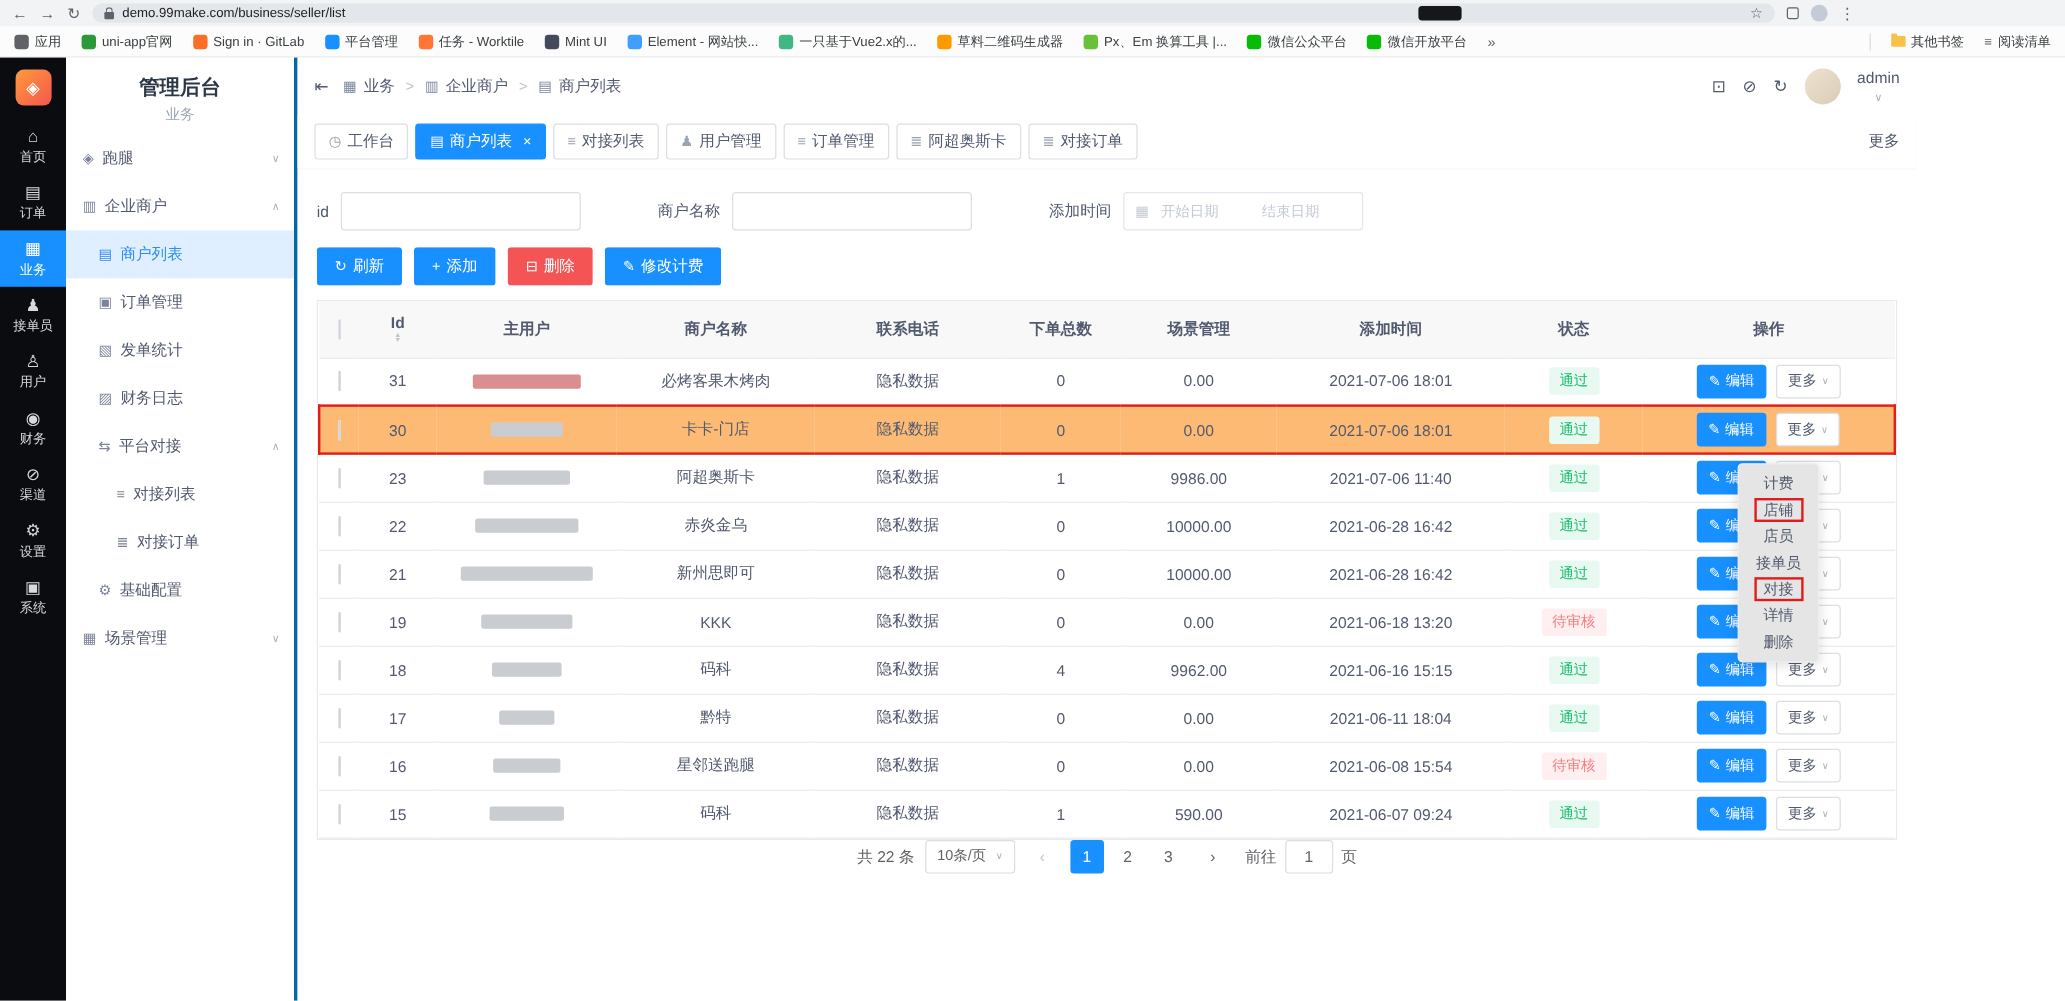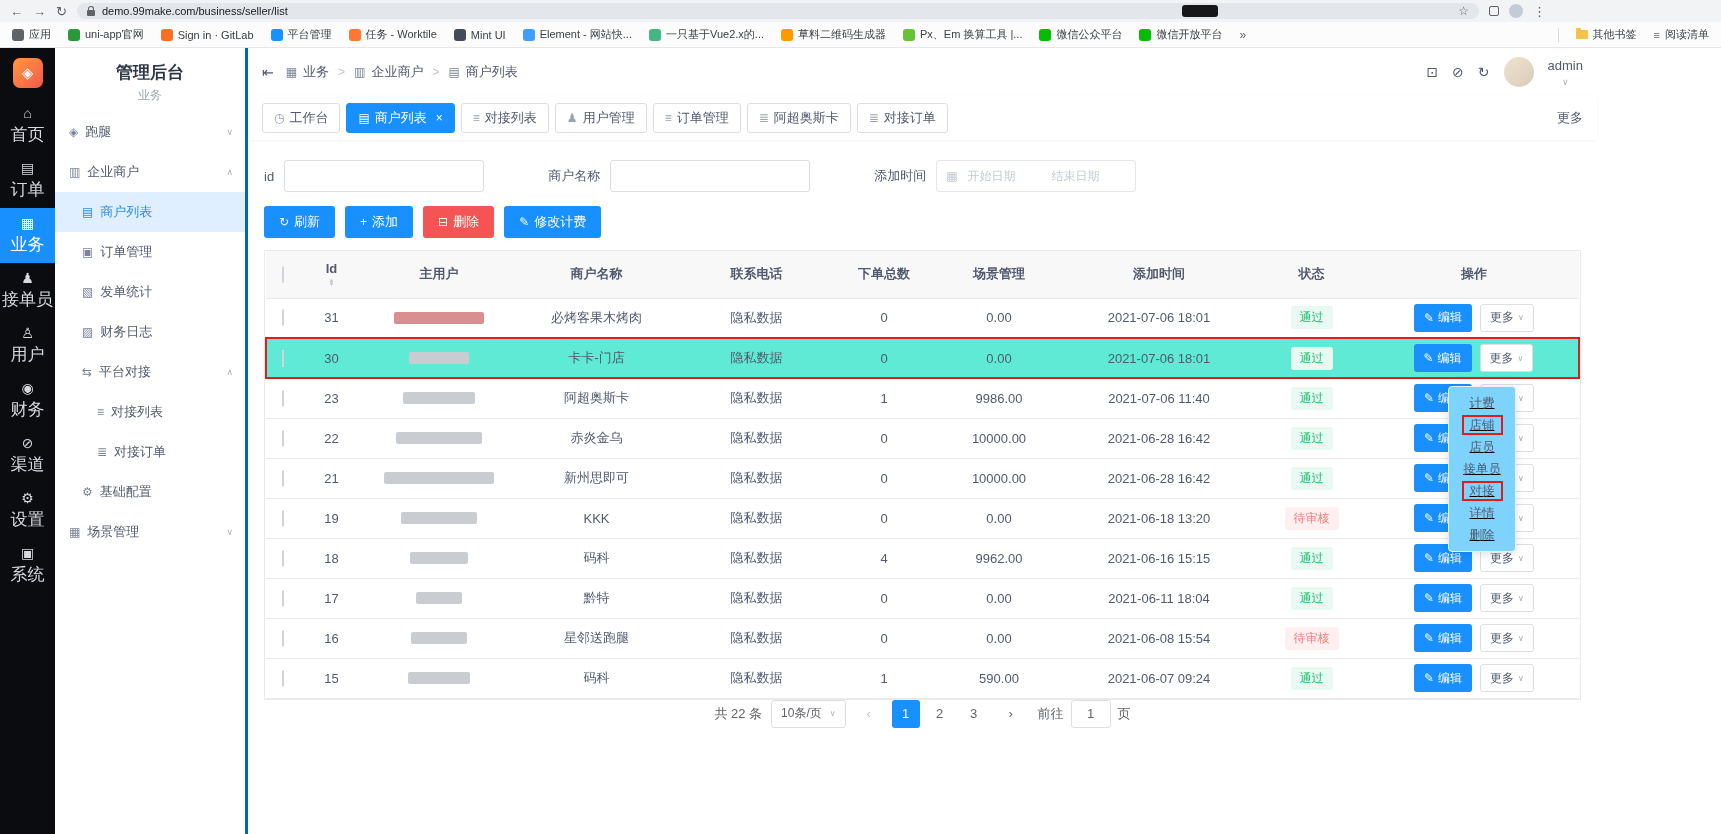--- a/index.html
+++ b/index.html
@@ -28,21 +28,21 @@
   .folder-ic { width:12px; height:9px; background:#f7c14a; border-radius:1px; position:relative; }
   .folder-ic:before { content:""; position:absolute; top:-2px; left:0; width:5px; height:2px; background:#f7c14a; border-radius:1px 1px 0 0; }
   .rl-ic { font-size:11px; color:#5f6368; }
 
   
   .app { display:flex; height:786px; }
   .rail { width:55px; background:#0a0c10; display:flex; flex-direction:column; align-items:center; padding-top:10px; flex:none; }
   .rail-logo { width:30px; height:30px; border-radius:7px; background:linear-gradient(135deg,#ff9a3d,#f4574d); color:#fff; display:flex; align-items:center; justify-content:center; font-size:15px; margin-bottom:10px; }
   .rail-item { width:55px; padding:8px 0 7px; display:flex; flex-direction:column; align-items:center; gap:3px; color:#d7d9de; cursor:pointer; }
   .rail-item .ri { font-size:14px; line-height:1; }
-  .rail-item .rl { font-size:17px; }
+  .rail-item .rl { font-size:11px; }
   .rail-item.active { background:#1890ff; color:#fff; }
 
   .sidebar { width:193px; background:#fff; border-right:3px solid #0369a1; flex:none; }
   .sb-title { font-size:17px; font-weight:bold; color:#2c3745; text-align:center; padding:13px 0 3px; }
   .sb-section { font-size:12px; color:#9aa3af; text-align:center; padding-bottom:8px; }
   .sb-item { height:40px; display:flex; align-items:center; font-size:13px; color:#515a6e; cursor:pointer; padding-right:12px; }
   .sb-item .si { margin-right:7px; font-size:12px; color:#7a8599; }
   .sb-item .chev { margin-left:auto; font-size:9px; color:#a8b0bd; }
   .lv1 { padding-left:14px; } .lv2 { padding-left:27px; } .lv3 { padding-left:42px; }
   .sb-item.active { background:#e0efff; color:#2d8cf0; }
@@ -84,40 +84,40 @@
   .btn .bi { font-size:12px; }
   .btn.primary { background:#1890ff; color:#fff; }
   .btn.danger { background:#f45454; color:#fff; }
   .btn.default { border-color:#dcdee2; }
   .btnrow-right { margin-left:auto; display:flex; gap:10px; }
 
   .table-wrap { margin-top:12px; border:1px solid #e8eaec; }
   table { width:100%; border-collapse:collapse; table-layout:fixed; }
   th { background:#f8f8f9; height:47px; font-size:13px; color:#515a6e; font-weight:bold; border-bottom:1px solid #e8eaec; text-align:center; }
   td { height:40px; text-align:center; font-size:13px; color:#515a6e; border-bottom:1px solid #e8eaec; background:#fff; }
-  tr.hl td { background:#5eead4; }
+  tr.hl td { background:#fdba74; }
   tr.annotated td { border-top:2px solid #e21b1b; border-bottom:2px solid #e21b1b; }
   tr.annotated td:first-child { border-left:2px solid #e21b1b; }
   tr.annotated td:last-child { border-right:2px solid #e21b1b; }
   .checkbox { width:14px; height:14px; border:1px solid #d0d4da; border-radius:2px; margin:0 auto; background:#fff; cursor:pointer; }
   .th-id { display:flex; flex-direction:column; align-items:center; line-height:1.1; }
   .sorters { display:flex; flex-direction:column; line-height:4px; margin-top:2px; }
   .sorters span { font-size:6px; color:#c0c4cc; cursor:pointer; }
   .redact { height:12px; border-radius:2px; background:#c9ccd1; margin:0 auto; }
   .redact.pink { background:#d98f8f; }
   .badge { display:inline-block; padding:3px 9px; border-radius:3px; font-size:12px; }
   .badge.success { color:#15bd6a; background:#e8f9f1; }
   .badge.pending { color:#f57d7d; background:#ffeff0; }
   .op-cell { display:flex; justify-content:center; align-items:center; gap:8px; }
   .op-btn { height:28px; border-radius:3px; display:inline-flex; align-items:center; gap:4px; font-size:12px; cursor:pointer; padding:0 10px; }
   .op-btn.edit { background:#1890ff; color:#fff; }
   .op-btn.more { background:#fff; border:1px solid #dcdee2; color:#515a6e; padding:0 9px; }
   .op-btn .chev { font-size:8px; color:#a8b0bd; }
 
-  .dropdown { position:absolute; left:1448px; top:386px; width:68px; background:#7dd3fc; border:1px solid #eceef1; border-radius:4px; box-shadow:0 2px 10px rgba(0,0,0,.13); padding:5px 0; z-index:30;text-decoration:underline; }
+  .dropdown { position:absolute; left:1448px; top:386px; width:68px; background:#e5e5e5; border:1px solid #eceef1; border-radius:4px; box-shadow:0 2px 10px rgba(0,0,0,.13); padding:5px 0; z-index:30; }
   .dd-item { height:22px; display:flex; align-items:center; justify-content:center; font-size:12.5px; color:#515a6e; cursor:pointer; }
   .dd-item .annot { border:2px solid #e21b1b; padding:0 6px; line-height:16px; }
 
   .pager { display:flex; align-items:center; justify-content:center; gap:9px; font-size:13px; color:#606266; padding-bottom:18px; }
   .pg-size { height:28px; border:1px solid #dcdee2; border-radius:3px; padding:0 9px; display:flex; align-items:center; gap:8px; font-size:12px; cursor:pointer;justify-content:flex-end; }
   .pg-size .chev { font-size:8px; color:#a8b0bd; }
   .pg-btn { min-width:28px; height:28px; display:flex; align-items:center; justify-content:center; border-radius:3px; cursor:pointer; background:#fff; color:#606266; font-size:13px; }
   .pg-btn.disabled { color:#c0c4cc; cursor:default; }
   .pg-btn.active { background:#1890ff; color:#fff; }
   .pg-goto { display:flex; align-items:center; gap:7px; margin-left:4px; }

